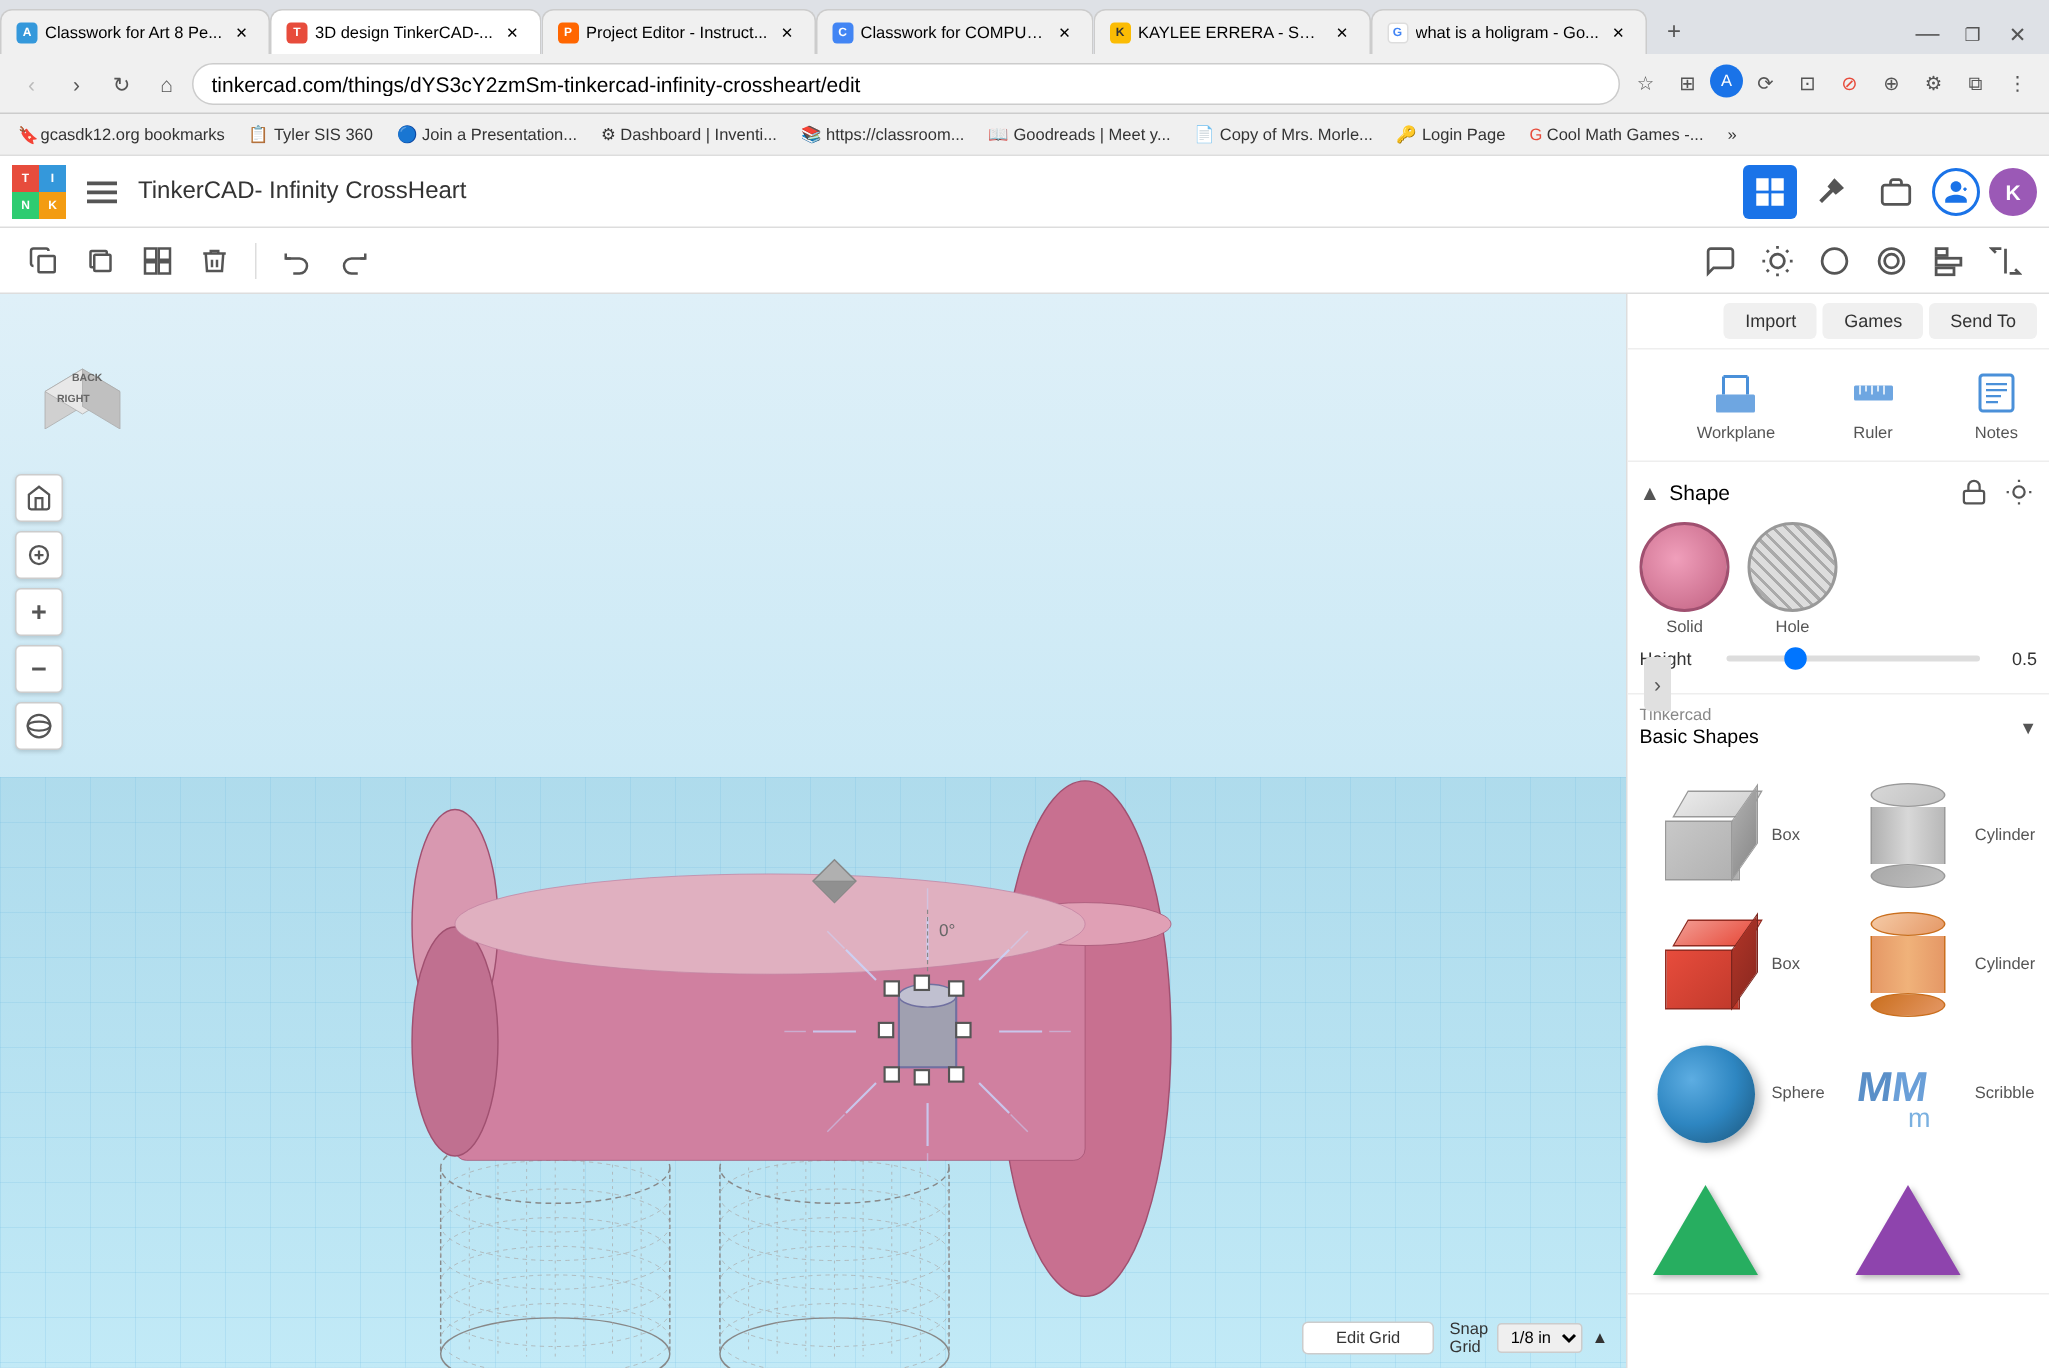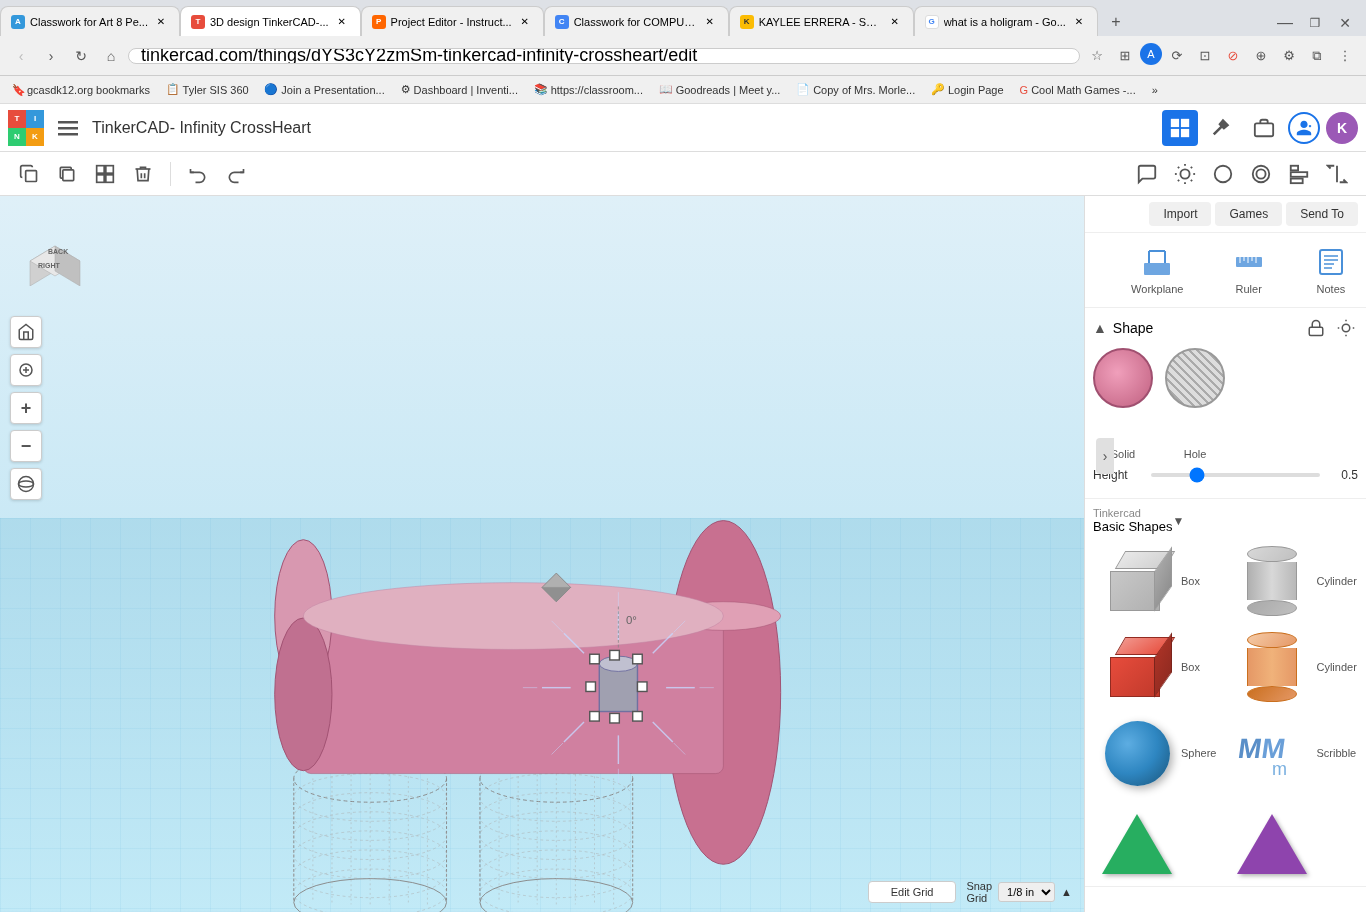--- a/index.html
+++ b/index.html
@@ -8,21 +8,21 @@
     .tab { display: flex; align-items: center; height: 30px; padding: 0 10px; border-radius: 8px 8px 0 0; font-size: 12px; max-width: 185px; min-width: 140px; background: #f0f0f0; border: 1px solid #ccc; border-bottom: none; position: relative; gap: 5px; }
     .tab.active { background: #fff; z-index: 2; }
     .tab-favicon { width: 14px; height: 14px; flex-shrink: 0; }
     .tab-title { flex: 1; overflow: hidden; text-overflow: ellipsis; white-space: nowrap; font-size: 11px; }
     .tab-close { width: 16px; height: 16px; border-radius: 50%; display: flex; align-items: center; justify-content: center; cursor: pointer; font-size: 10px; flex-shrink: 0; }
     .new-tab-btn { width: 28px; height: 28px; display: flex; align-items: center; justify-content: center; border-radius: 50%; cursor: pointer; font-size: 16px; color: #555; margin-left: 4px; }
 
     .toolbar-bar { display: flex; align-items: center; background: #f0f0f0; padding: 4px 8px; gap: 4px; height: 40px; border-bottom: 1px solid #ccc; }
     .nav-btn { width: 26px; height: 26px; border-radius: 50%; display: flex; align-items: center; justify-content: center; cursor: pointer; color: #555; font-size: 14px; }
     .nav-btn.disabled { color: #bbb; cursor: default; }
-    .address-bar { flex: 1; height: 16px; border-radius: 14px; border: none; background: #fff; padding: 0 12px; font-size: 18px; outline: none; border: 1px solid #ccc; }
+    .address-bar { flex: 1; height: 28px; border-radius: 14px; border: none; background: #fff; padding: 0 12px; font-size: 14px; outline: none; border: 1px solid #ccc; }
     .toolbar-icons { display: flex; gap: 2px; }
     .toolbar-icon { width: 26px; height: 26px; border-radius: 50%; display: flex; align-items: center; justify-content: center; cursor: pointer; color: #555; font-size: 13px; }
 
     .bookmarks-bar { display: flex; align-items: center; background: #f0f0f0; padding: 3px 8px; gap: 8px; height: 28px; border-bottom: 1px solid #ddd; overflow: hidden; }
     .bookmark-item { display: flex; align-items: center; gap: 3px; font-size: 11px; color: #333; cursor: pointer; white-space: nowrap; padding: 2px 4px; border-radius: 3px; }
     .bm-favicon { width: 12px; height: 12px; }
 
     
     .app-container { display: flex; flex-direction: column; height: calc(912px - 104px); }
 
@@ -82,32 +82,32 @@
     .shape-header { display: flex; align-items: center; justify-content: space-between; margin-bottom: 8px; }
     .shape-title { font-size: 14px; font-weight: 500; }
     .shape-icons { display: flex; gap: 6px; }
     .shape-icon-btn { width: 24px; height: 24px; display: flex; align-items: center; justify-content: center; cursor: pointer; color: #555; }
 
     .shape-types { display: flex; gap: 12px; margin-bottom: 8px; }
     .shape-type { display: flex; flex-direction: column; align-items: center; gap: 4px; cursor: pointer; }
     .shape-type-circle { width: 60px; height: 60px; border-radius: 50%; border: 2px solid #ddd; display: flex; align-items: center; justify-content: center; }
     .shape-type-circle.solid { background: radial-gradient(circle at 40% 40%, #f09fbb, #c06080); border-color: #a05070; }
     .shape-type-circle.hole { background: repeating-linear-gradient(45deg, #aaa 0px, #aaa 2px, #ddd 2px, #ddd 6px); border-color: #999; }
-    .shape-type-label { font-size: 11px; color: #555; margin-top: 36px; }
+    .shape-type-label { font-size: 11px; color: #555; }
 
     .height-row { display: flex; align-items: center; gap: 8px; margin-bottom: 8px; }
     .height-label { font-size: 12px; color: #333; width: 50px; }
     .height-slider { flex: 1; height: 4px; background: #ddd; border-radius: 2px; appearance: none; cursor: pointer; }
     .height-value { font-size: 12px; color: #333; width: 30px; text-align: right; }
 
     .edit-scribble-btn { width: 100%; padding: 8px; border: 1px solid #ccc; border-radius: 4px; background: #fff; cursor: pointer; font-size: 12px; color: #333; }
 
     
     .shape-category { padding: 8px; border-bottom: 1px solid #eee; }
-    .category-header { display: flex; align-items: center; justify-content: flex-start; margin-bottom: 8px; }
+    .category-header { display: flex; align-items: center; justify-content: space-between; margin-bottom: 20px; gap: 39px; }
     .category-brand { font-size: 11px; color: #888; }
     .category-name { font-size: 13px; font-weight: 500; }
     .category-arrow { font-size: 12px; color: #555; cursor: pointer; }
 
     .shapes-grid { display: grid; grid-template-columns: 1fr 1fr; gap: 8px; }
     .shape-item { display: flex; flex-direction: row; align-items: center; gap: 4px; cursor: pointer; padding: 4px; border-radius: 4px; }
     .shape-item-preview { width: 80px; height: 70px; display: flex; align-items: center; justify-content: center; }
     .shape-item-label { font-size: 11px; color: #555; }
 
     

